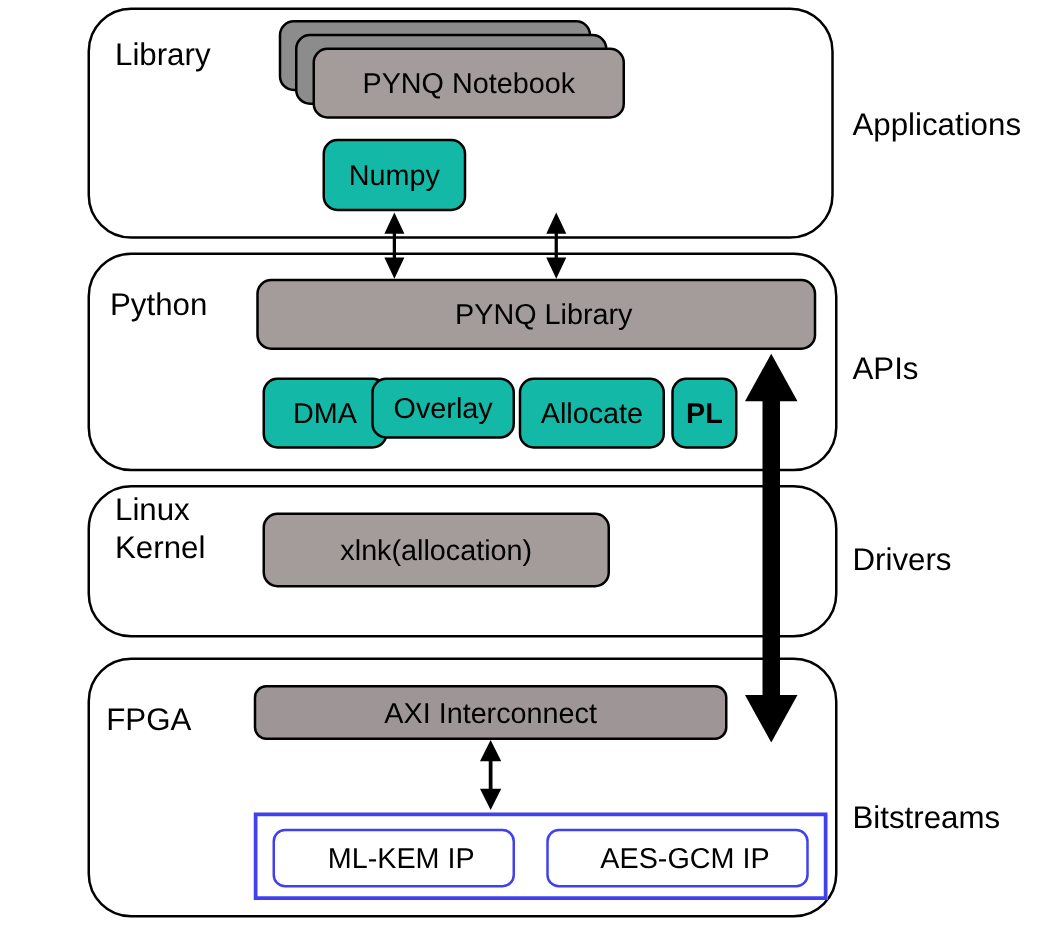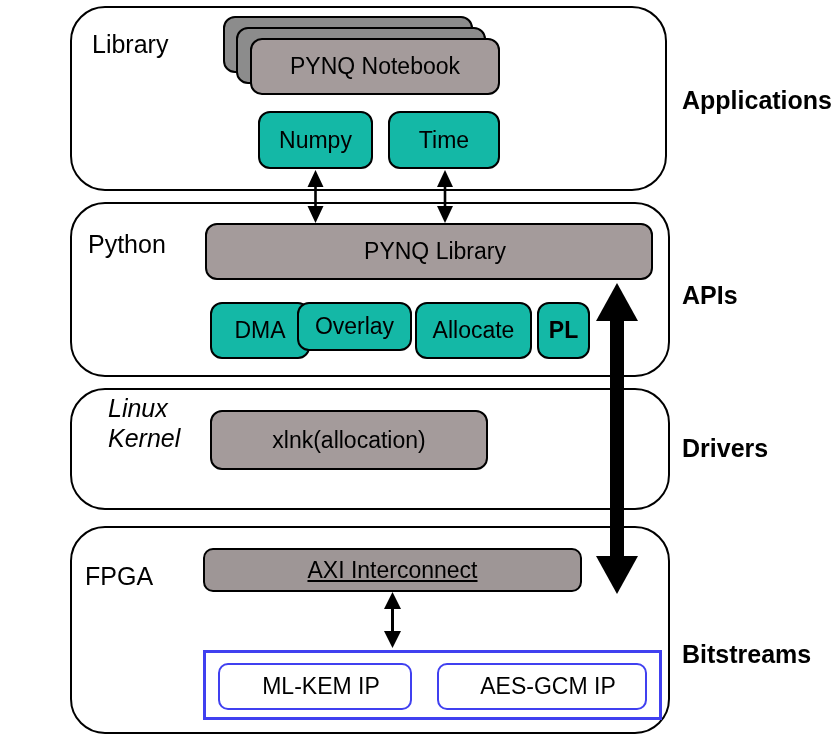--- a/index.html
+++ b/index.html
@@ -21,34 +21,33 @@
   .layer-label{
     position:absolute;
     font-size:25px;
     line-height:1.18;
     white-space:pre-line;
   }
   .side-label{
     position:absolute;
     left:682px;
     font-size:25px;
-    font-weight:bold;
   }
   .box{
     position:absolute;
     box-sizing:border-box;
     border:2.5px solid #000;
     border-radius:12px;
     background:#14b8a6;
     display:flex;align-items:center;justify-content:center;
     font-size:23px;
   }
   .gray{background:#a49b9b;}
   .gray-dark{background:#8c8c8c;}
-  .gray-axi{background:#9e9696;border-radius:10px;text-decoration:underline;}
+  .gray-axi{background:#9e9696;border-radius:10px;}
   .blue-frame{
     position:absolute;
     box-sizing:border-box;
     border:3px solid #4040f0;
     background:#ffffff;
   }
   .blue-box{
     position:absolute;
     box-sizing:border-box;
     border:2.5px solid #4040f0;
@@ -68,35 +67,34 @@
 
 <div class="canvas">
 
   <div class="container" style="left:70px;top:6px;width:597px;height:185px;"></div>
   <div class="container" style="left:70px;top:202px;width:600px;height:175px;"></div>
   <div class="container" style="left:70px;top:388px;width:600px;height:122px;"></div>
   <div class="container" style="left:70px;top:526px;width:600px;height:208px;"></div>
 
   <div class="layer-label" style="left:92px;top:30px;">Library</div>
   <div class="layer-label" style="left:88px;top:230px;">Python</div>
-  <div class="layer-label" style="left:108px;top:394px;font-style:italic;">Linux
+  <div class="layer-label" style="left:92px;top:394px;">Linux
 Kernel</div>
   <div class="layer-label" style="left:85px;top:562px;">FPGA</div>
 
   <div class="side-label" style="top:86px;">Applications</div>
   <div class="side-label" style="top:281px;">APIs</div>
   <div class="side-label" style="top:434px;">Drivers</div>
   <div class="side-label" style="top:640px;">Bitstreams</div>
 
   <div class="box gray-dark" style="left:223px;top:16px;width:250px;height:57px;"></div>
   <div class="box gray-dark" style="left:236px;top:27px;width:250px;height:57px;"></div>
   <div class="box gray" style="left:250px;top:38px;width:250px;height:57px;">PYNQ Notebook</div>
 
   <div class="box" style="left:258px;top:111px;width:115px;height:58px;">Numpy</div>
-  <div class="box" style="left:388px;top:111px;width:112px;height:58px;">Time</div>
 
   <div class="box gray" style="left:205px;top:223px;width:448px;height:57px;padding-left:12px;">PYNQ Library</div>
   <div class="box" style="left:210px;top:302px;width:100px;height:57px;">DMA</div>
   <div class="box" style="left:297px;top:302px;width:115px;height:49px;">Overlay</div>
   <div class="box" style="left:415px;top:302px;width:117px;height:57px;">Allocate</div>
   <div class="box" style="left:537px;top:302px;width:53px;height:57px;font-weight:bold;">PL</div>
 
   <div class="box gray" style="left:210px;top:410px;width:278px;height:60px;">xlnk(allocation)</div>
 
   <div class="box gray-axi" style="left:203px;top:548px;width:379px;height:44px;">AXI Interconnect</div>

